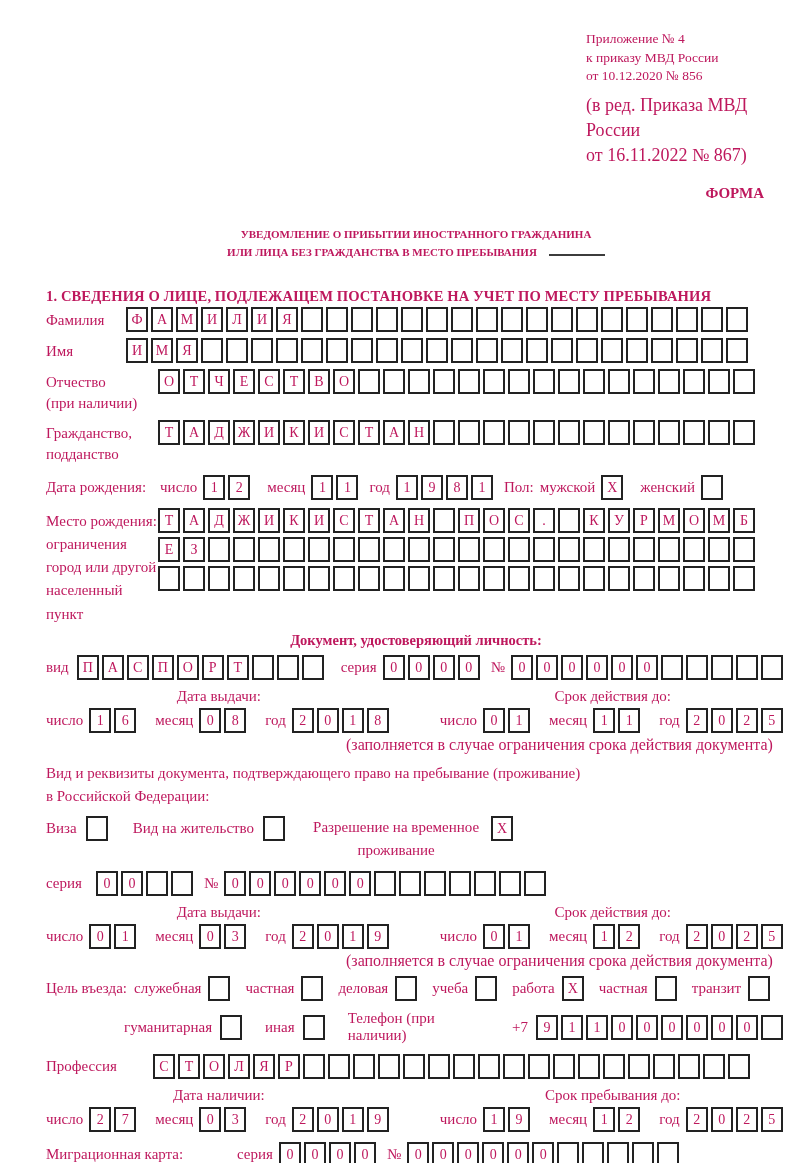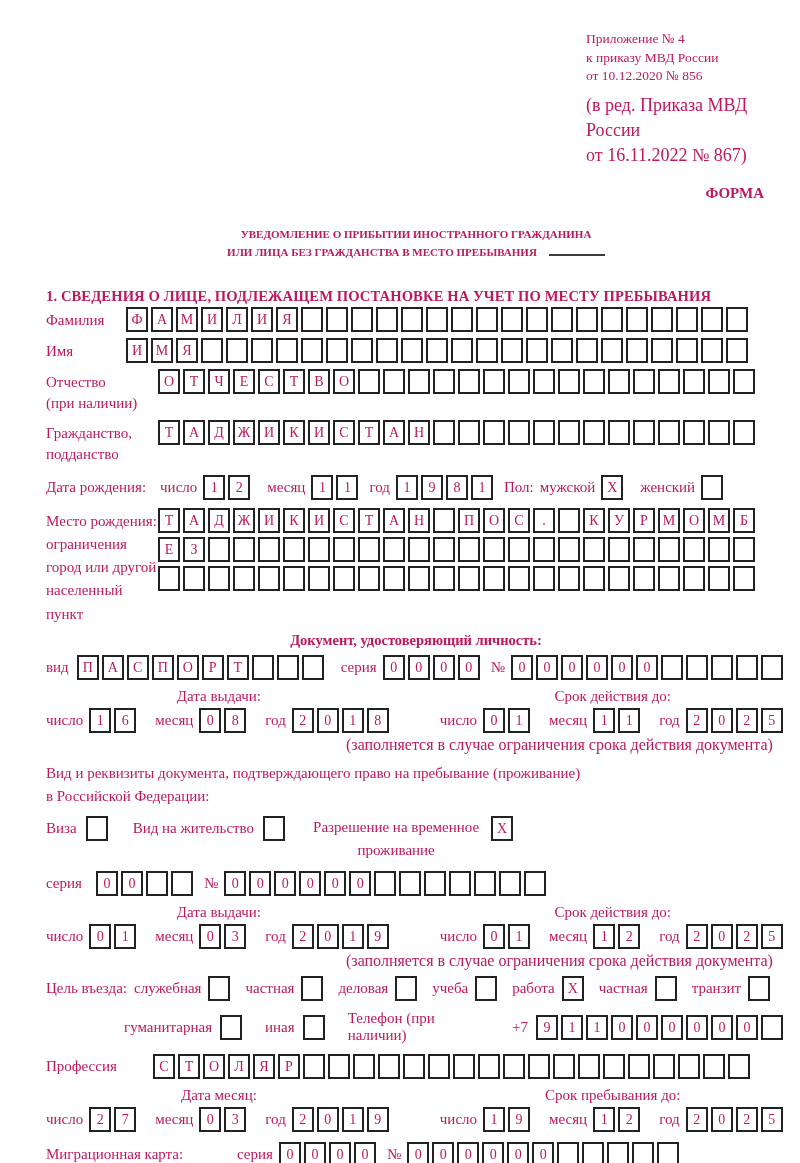--- a/index.html
+++ b/index.html
@@ -257,21 +257,21 @@
     <span class="cells"><span class="cell">9</span><span class="cell">1</span><span class="cell">1</span><span class="cell">0</span><span class="cell">0</span><span class="cell">0</span><span class="cell">0</span><span class="cell">0</span><span class="cell">0</span><span class="cell"></span></span>
   </div>
 
   <div class="inline-row">
     <span class="t" style="width:101px;">Профессия</span>
     <span class="cells"><span class="cell">С</span><span class="cell">Т</span><span class="cell">О</span><span class="cell">Л</span><span class="cell">Я</span><span class="cell">Р</span><span class="cell"></span><span class="cell"></span><span class="cell"></span><span class="cell"></span><span class="cell"></span><span class="cell"></span><span class="cell"></span><span class="cell"></span><span class="cell"></span><span class="cell"></span><span class="cell"></span><span class="cell"></span><span class="cell"></span><span class="cell"></span><span class="cell"></span><span class="cell"></span><span class="cell"></span><span class="cell"></span></span>
   </div>
 
   <div class="datepair">
     <div class="dgroup">
-      <div class="dtitle">Дата месяц:</div>
+      <div class="dtitle">Дата наличии:</div>
       <div class="dfields">
         <span class="t">число</span>
         <span class="cells"><span class="cell">2</span><span class="cell">7</span></span>
         <span class="t seg">месяц</span>
         <span class="cells"><span class="cell">0</span><span class="cell">3</span></span>
         <span class="t seg">год</span>
         <span class="cells"><span class="cell">2</span><span class="cell">0</span><span class="cell">1</span><span class="cell">9</span></span>
       </div>
     </div>
     <div class="dgroup right">

